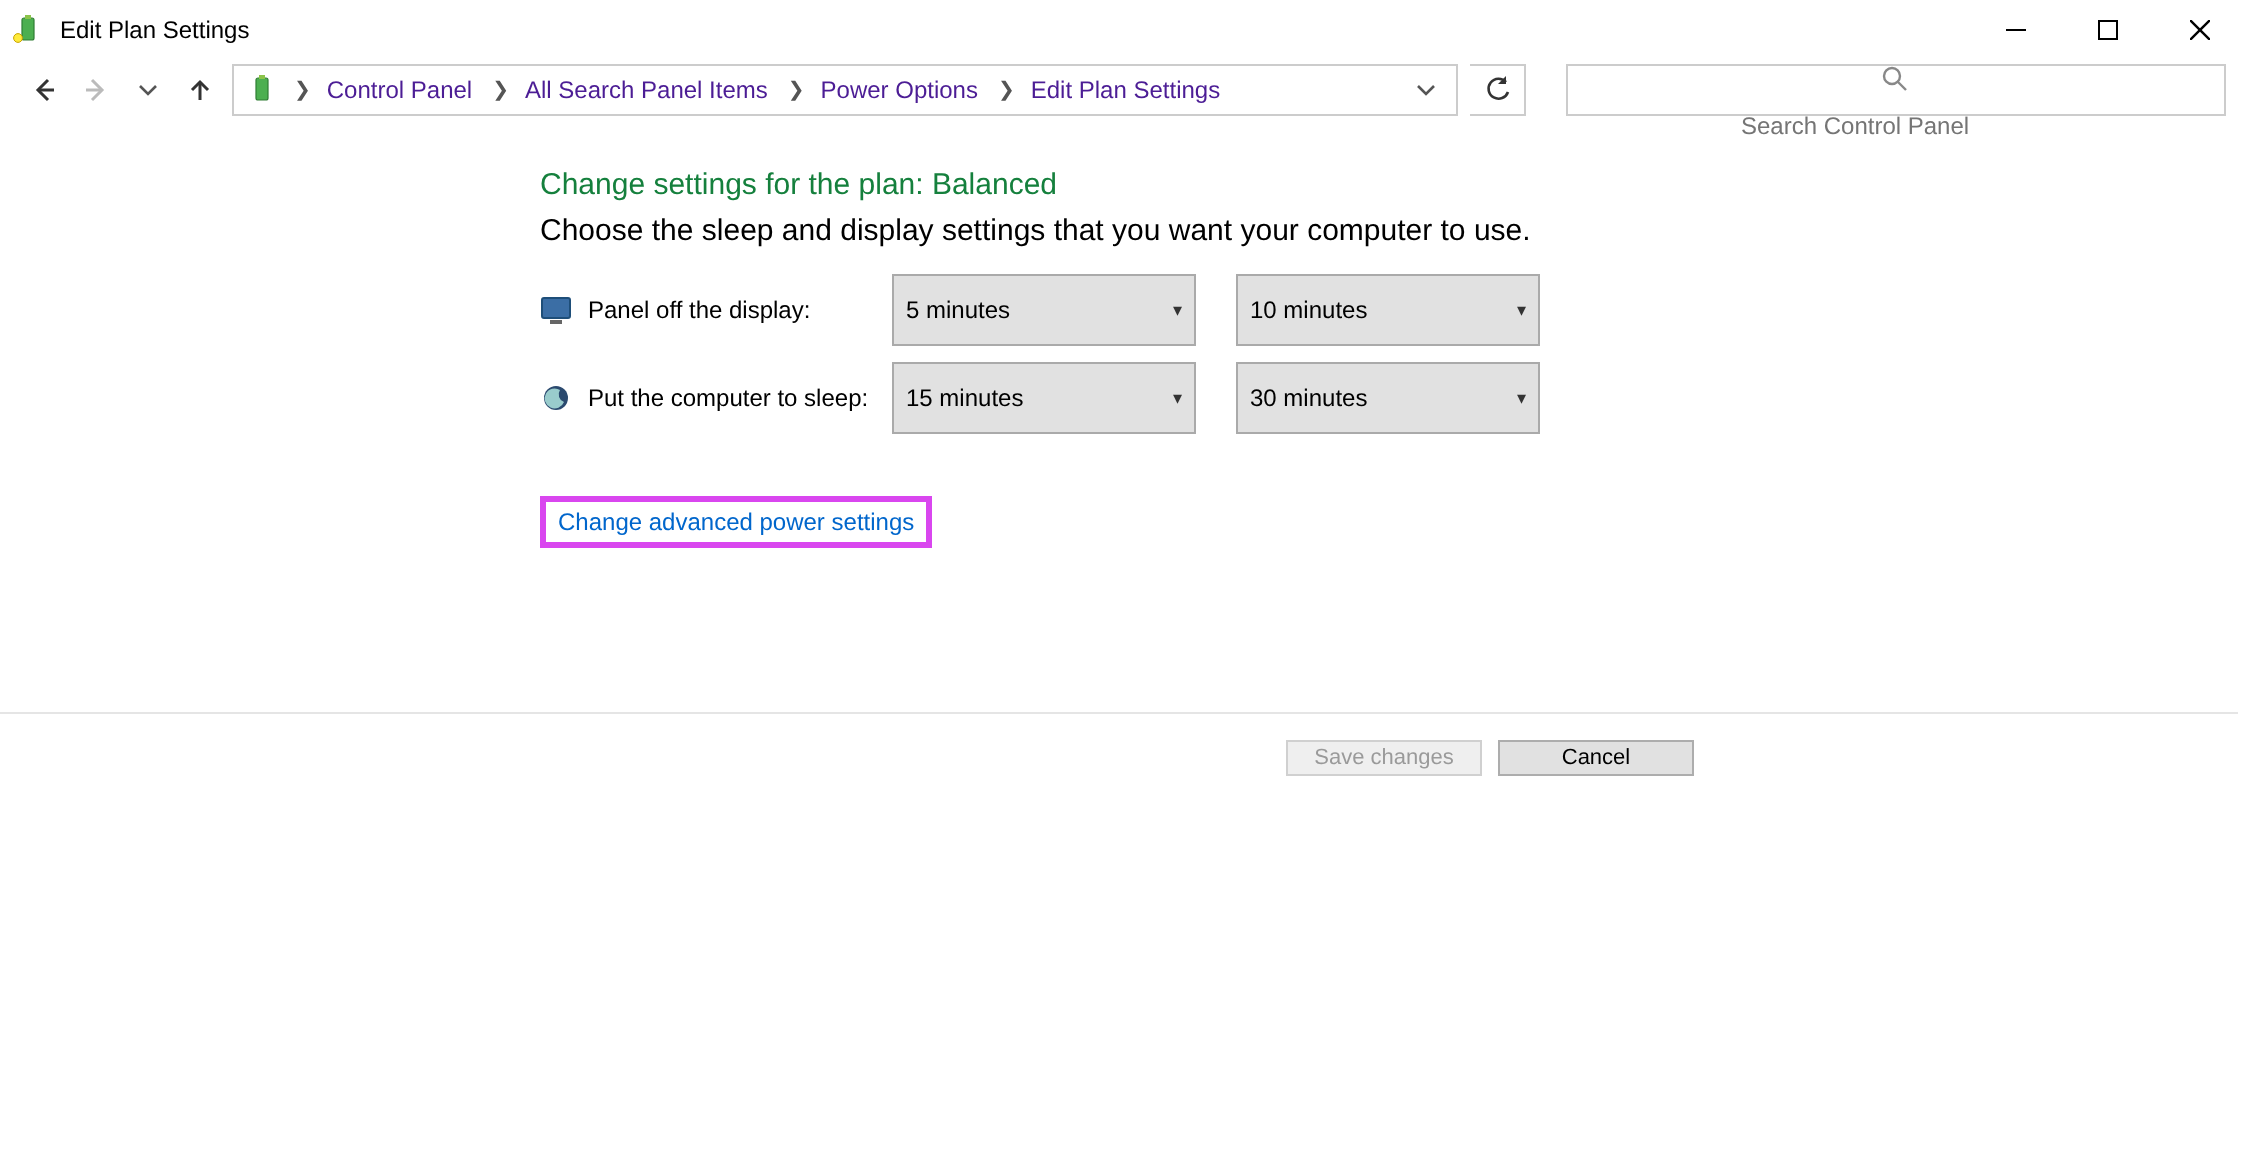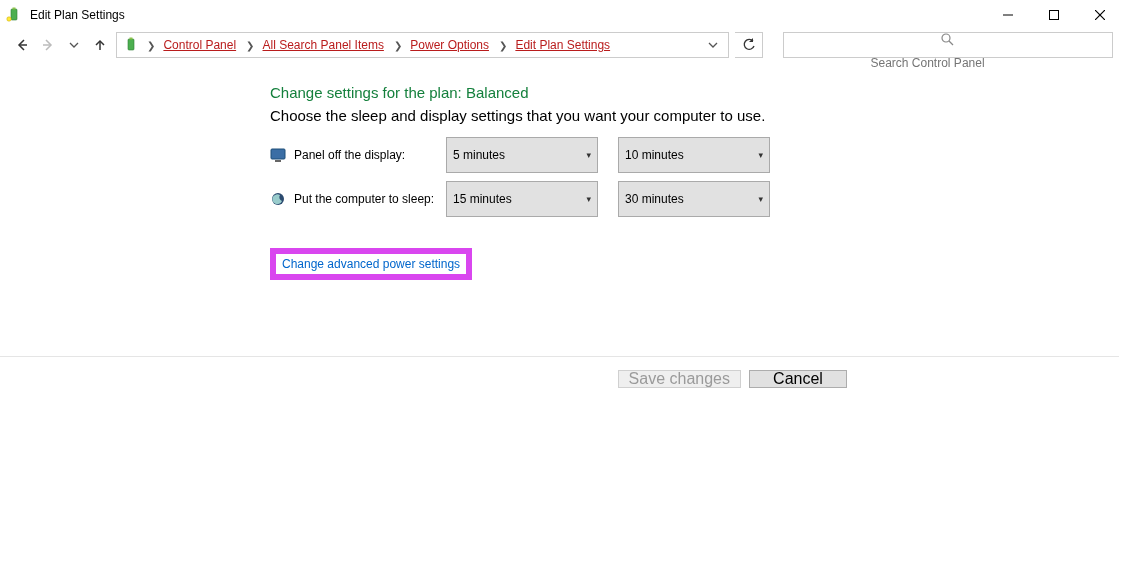--- a/index.html
+++ b/index.html
@@ -54,24 +54,23 @@
     align-items: center;
     padding: 0 4px;
     gap: 2px;
     min-width: 0;
   }
   .addr-icon { width:16px; height:16px; display:inline-flex; align-items:center; justify-content:center; margin:0 4px 0 2px;}
   .crumb {
     display: inline-flex; align-items: center;
     padding: 0 6px 0 4px;
     height: 20px;
-    color: #b91c1c;
+    color: #4c1d95;
     white-space: nowrap;
     cursor: default;
-    text-decoration: underline;
   }
   .crumb-sep { color:#555; padding:0 2px; font-size:10px;}
   .addr-spacer { flex:1; }
   .addr-drop { width:22px; display:inline-flex; align-items:center; justify-content:center; color:#555; }
   .refresh-btn {
     width: 28px; height:26px; border:1px solid #ccc; border-left:none;
     display:inline-flex; align-items:center; justify-content:center; color:#333;
   }
   .searchbox {
     width: 330px; height:26px; border:1px solid #ccc;
@@ -115,33 +114,33 @@
     display:inline-flex; align-items:center; justify-content:space-between;
     padding:12px 6px; margin-right:20px;
     font-size:12px;
   }
   .dropdown .dd-arrow { color:#333; font-size:9px; }
 
   .link {
     color:#0066cc; font-size:12px; cursor:pointer; display:inline-block;
   }
   .link-highlight {
-    border:6px solid #d946ef; padding:3px 6px; margin-bottom:10px; display:inline-block;
+    border:3px solid #d946ef; padding:3px 6px; margin-bottom:10px; display:inline-block;
   }
   .restore-link { margin-top:6px; display:block; }
 
   .footer {
     position:absolute; top:356px; left:0; right:4px;
     border-top:1px solid #e5e5e5;
     height:44px; display:flex; align-items:center; justify-content:flex-end;
     padding-right:272px; gap:8px;
   }
   .btn {
     min-width:98px; height:18px; border:1px solid #adadad; background:#e1e1e1;
-    font-size:16px; display:inline-flex; align-items:center; justify-content:center;
+    font-size:11px; display:inline-flex; align-items:center; justify-content:center;
     padding:0 10px;
   }
   .btn.disabled { color:#9a9a9a; background:#efefef; border-color:#d0d0d0;}
 </style>
 </head>
 <body>
 
 <div class="titlebar">
   <span class="app-icon">
     <svg width="16" height="16" viewBox="0 0 16 16">

